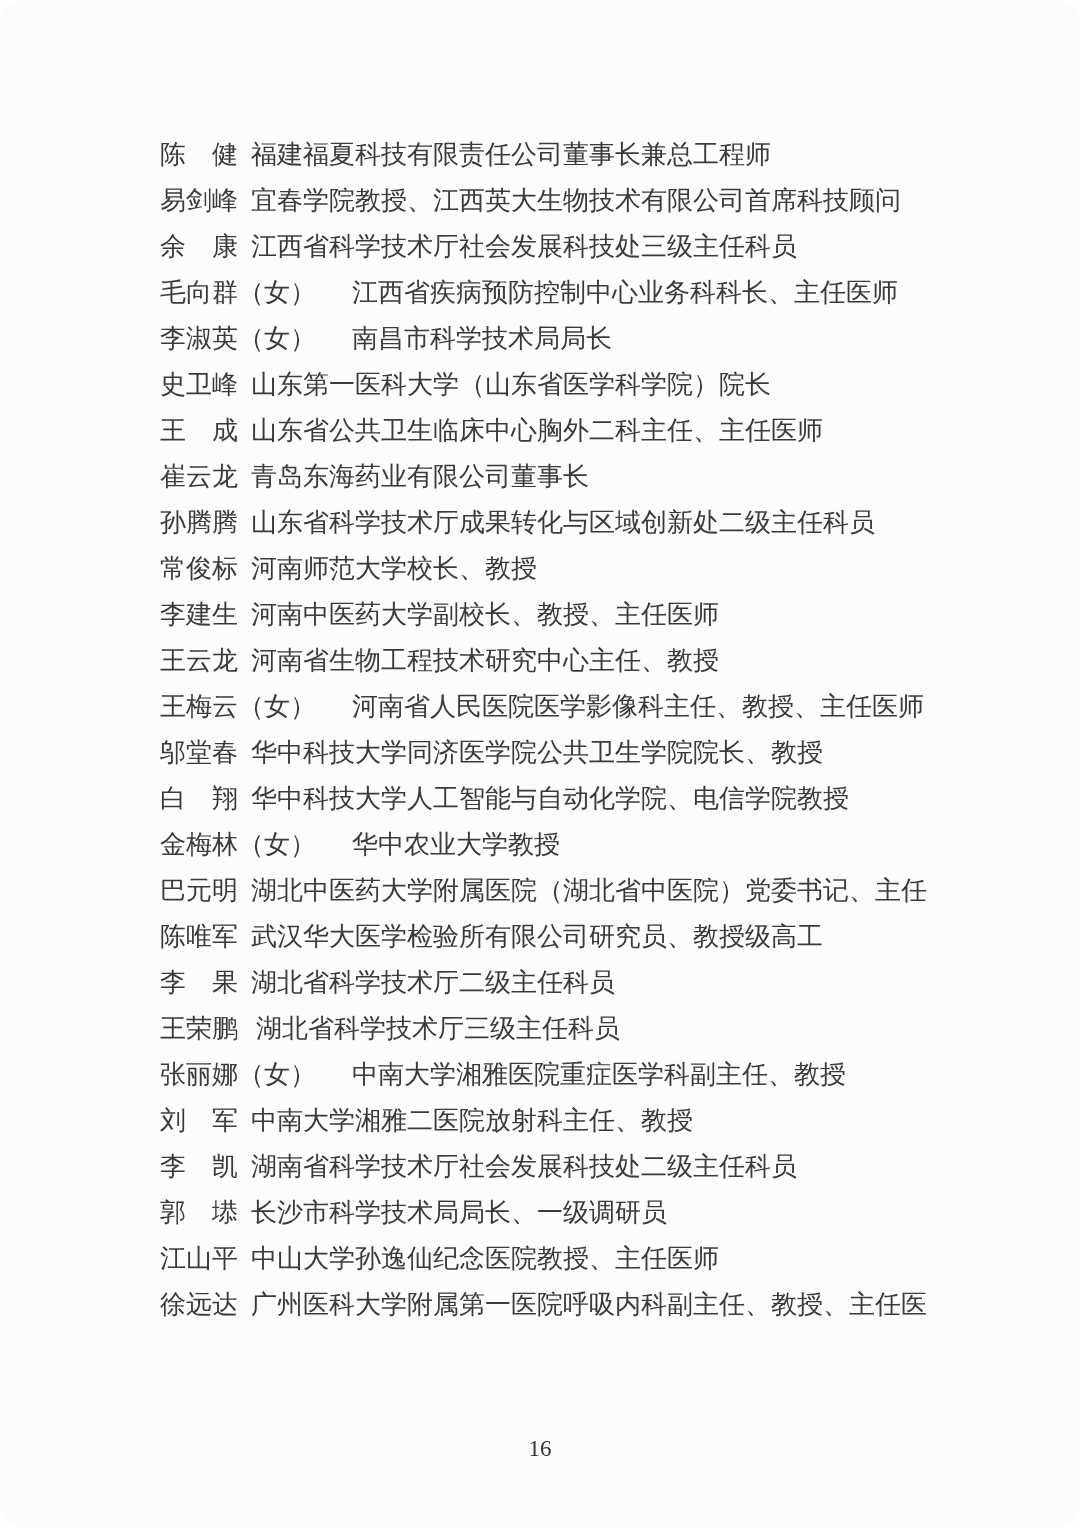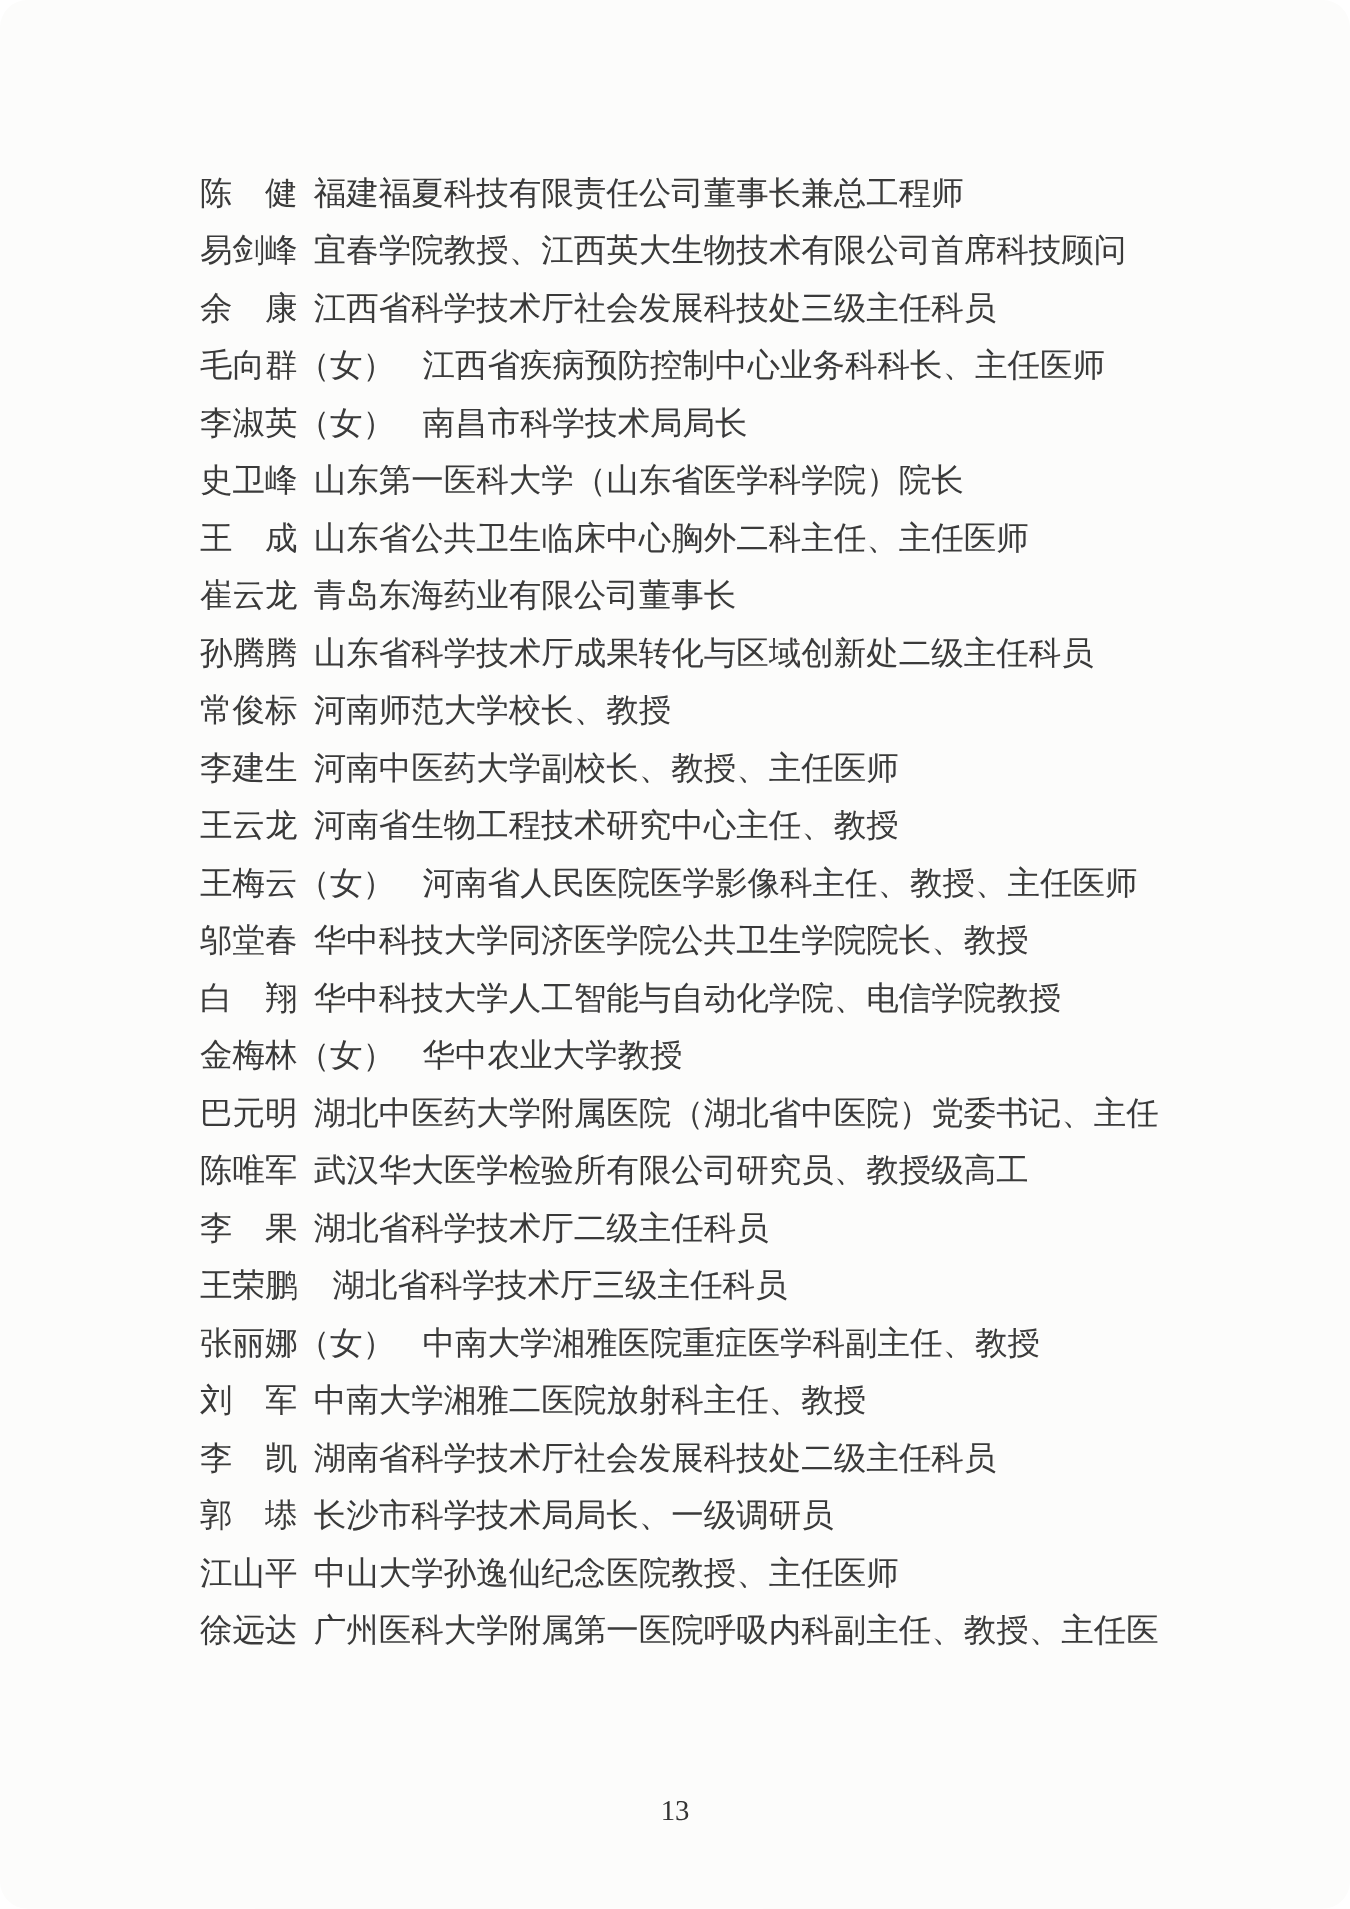--- a/index.html
+++ b/index.html
@@ -33,22 +33,22 @@
     display: inline-block;
     width: 26px;
     text-align: center;
     vertical-align: top;
   }
   .name, .gender, .desc {
     display: inline-block;
     vertical-align: top;
   }
   .desc { margin-left: 13px; }
-  .row.has-gender .desc { margin-left: 22px; }
-  .row.wide-gap .desc { margin-left: 28px; }
+  .row.has-gender .desc { margin-left: 36px; }
+  .row.wide-gap .desc { margin-left: 18px; }
   .row.cont .desc { margin-left: 0; }
   .page-number {
     position: absolute;
     left: 0;
     right: 0;
     top: 1436px;
     text-align: center;
     font-size: 23px;
     color: #333333;
   }
@@ -78,14 +78,14 @@
       <div class="row"><span class="name"><span class="ch">陈</span><span class="ch">唯</span><span class="ch">军</span></span><span class="desc"><span class="ch">武</span><span class="ch">汉</span><span class="ch">华</span><span class="ch">大</span><span class="ch">医</span><span class="ch">学</span><span class="ch">检</span><span class="ch">验</span><span class="ch">所</span><span class="ch">有</span><span class="ch">限</span><span class="ch">公</span><span class="ch">司</span><span class="ch">研</span><span class="ch">究</span><span class="ch">员</span><span class="ch">、</span><span class="ch">教</span><span class="ch">授</span><span class="ch">级</span><span class="ch">高</span><span class="ch">工</span></span></div>
       <div class="row"><span class="name"><span class="ch">李</span><span class="ch"></span><span class="ch">果</span></span><span class="desc"><span class="ch">湖</span><span class="ch">北</span><span class="ch">省</span><span class="ch">科</span><span class="ch">学</span><span class="ch">技</span><span class="ch">术</span><span class="ch">厅</span><span class="ch">二</span><span class="ch">级</span><span class="ch">主</span><span class="ch">任</span><span class="ch">科</span><span class="ch">员</span></span></div>
       <div class="row wide-gap"><span class="name"><span class="ch">王</span><span class="ch">荣</span><span class="ch">鹏</span></span><span class="desc"><span class="ch">湖</span><span class="ch">北</span><span class="ch">省</span><span class="ch">科</span><span class="ch">学</span><span class="ch">技</span><span class="ch">术</span><span class="ch">厅</span><span class="ch">三</span><span class="ch">级</span><span class="ch">主</span><span class="ch">任</span><span class="ch">科</span><span class="ch">员</span></span></div>
       <div class="row has-gender"><span class="name"><span class="ch">张</span><span class="ch">丽</span><span class="ch">娜</span></span><span class="gender"><span class="ch">（</span><span class="ch">女</span><span class="ch">）</span></span><span class="desc"><span class="ch">中</span><span class="ch">南</span><span class="ch">大</span><span class="ch">学</span><span class="ch">湘</span><span class="ch">雅</span><span class="ch">医</span><span class="ch">院</span><span class="ch">重</span><span class="ch">症</span><span class="ch">医</span><span class="ch">学</span><span class="ch">科</span><span class="ch">副</span><span class="ch">主</span><span class="ch">任</span><span class="ch">、</span><span class="ch">教</span><span class="ch">授</span></span></div>
       <div class="row"><span class="name"><span class="ch">刘</span><span class="ch"></span><span class="ch">军</span></span><span class="desc"><span class="ch">中</span><span class="ch">南</span><span class="ch">大</span><span class="ch">学</span><span class="ch">湘</span><span class="ch">雅</span><span class="ch">二</span><span class="ch">医</span><span class="ch">院</span><span class="ch">放</span><span class="ch">射</span><span class="ch">科</span><span class="ch">主</span><span class="ch">任</span><span class="ch">、</span><span class="ch">教</span><span class="ch">授</span></span></div>
       <div class="row"><span class="name"><span class="ch">李</span><span class="ch"></span><span class="ch">凯</span></span><span class="desc"><span class="ch">湖</span><span class="ch">南</span><span class="ch">省</span><span class="ch">科</span><span class="ch">学</span><span class="ch">技</span><span class="ch">术</span><span class="ch">厅</span><span class="ch">社</span><span class="ch">会</span><span class="ch">发</span><span class="ch">展</span><span class="ch">科</span><span class="ch">技</span><span class="ch">处</span><span class="ch">二</span><span class="ch">级</span><span class="ch">主</span><span class="ch">任</span><span class="ch">科</span><span class="ch">员</span></span></div>
       <div class="row"><span class="name"><span class="ch">郭</span><span class="ch"></span><span class="ch">塨</span></span><span class="desc"><span class="ch">长</span><span class="ch">沙</span><span class="ch">市</span><span class="ch">科</span><span class="ch">学</span><span class="ch">技</span><span class="ch">术</span><span class="ch">局</span><span class="ch">局</span><span class="ch">长</span><span class="ch">、</span><span class="ch">一</span><span class="ch">级</span><span class="ch">调</span><span class="ch">研</span><span class="ch">员</span></span></div>
       <div class="row"><span class="name"><span class="ch">江</span><span class="ch">山</span><span class="ch">平</span></span><span class="desc"><span class="ch">中</span><span class="ch">山</span><span class="ch">大</span><span class="ch">学</span><span class="ch">孙</span><span class="ch">逸</span><span class="ch">仙</span><span class="ch">纪</span><span class="ch">念</span><span class="ch">医</span><span class="ch">院</span><span class="ch">教</span><span class="ch">授</span><span class="ch">、</span><span class="ch">主</span><span class="ch">任</span><span class="ch">医</span><span class="ch">师</span></span></div>
       <div class="row"><span class="name"><span class="ch">徐</span><span class="ch">远</span><span class="ch">达</span></span><span class="desc"><span class="ch">广</span><span class="ch">州</span><span class="ch">医</span><span class="ch">科</span><span class="ch">大</span><span class="ch">学</span><span class="ch">附</span><span class="ch">属</span><span class="ch">第</span><span class="ch">一</span><span class="ch">医</span><span class="ch">院</span><span class="ch">呼</span><span class="ch">吸</span><span class="ch">内</span><span class="ch">科</span><span class="ch">副</span><span class="ch">主</span><span class="ch">任</span><span class="ch">、</span><span class="ch">教</span><span class="ch">授</span><span class="ch">、</span><span class="ch">主</span><span class="ch">任</span><span class="ch">医</span></span></div>
     </div>
-  <div class="page-number">13</div>
+  <div class="page-number">16</div>
 </div>
 
 </body></html>

